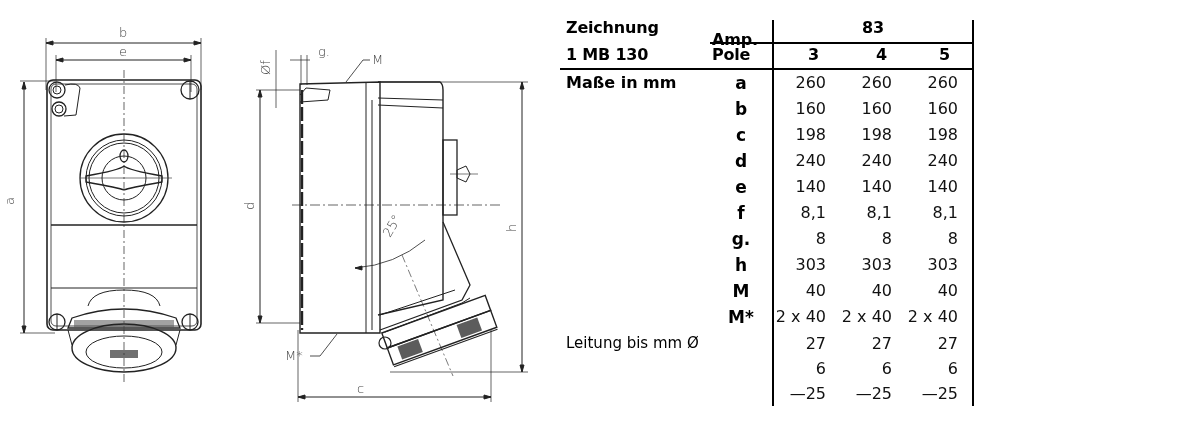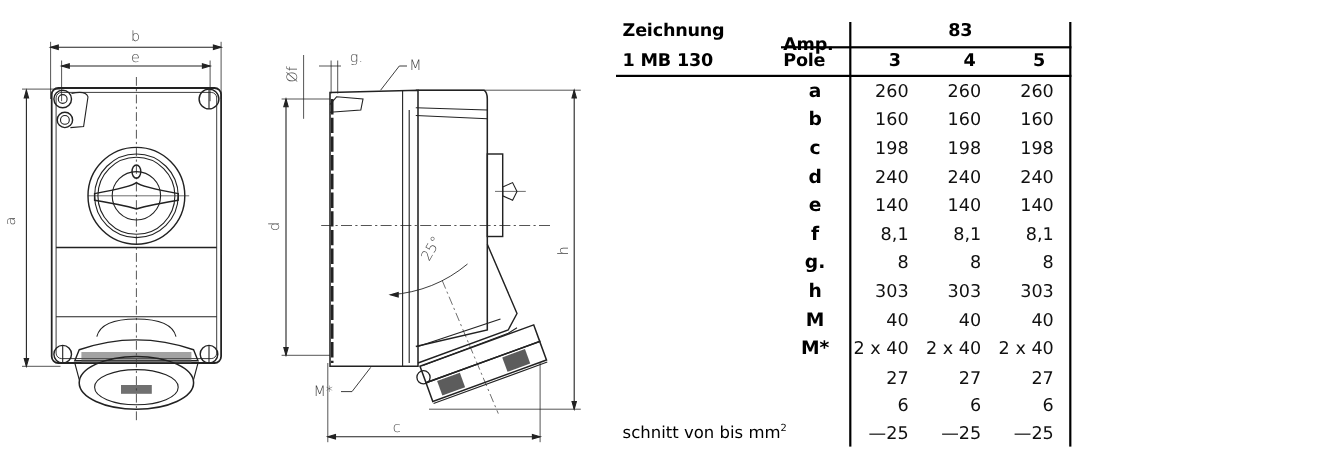--- a/index.html
+++ b/index.html
@@ -170,20 +170,21 @@
   <div class="hdr" style="left:0; top:4px;">Zeichnung</div>
   <div class="hdr" style="left:146px; top:16px;">Amp.</div>
   <div class="hdr" style="left:296px; top:4px;">83</div>
 
   <div class="hdr" style="left:0; top:31px;">1 MB 130</div>
   <div class="hdr" style="left:146px; top:31px;">Pole</div>
   <div class="hdr" style="left:242px; top:31px;">3</div>
   <div class="hdr" style="left:310px; top:31px;">4</div>
   <div class="hdr" style="left:373px; top:31px;">5</div>
 
+  <div class="lbl" style="left:0; top:59px;">Maße in mm</div>
 
   <div class="row" style="top:59px;">
     <div class="sym" style="left:162px;">a</div>
     <div class="val" style="left:208px;">260</div>
     <div class="val" style="left:274px;">260</div>
     <div class="val" style="left:340px;">260</div>
   </div>
   <div class="row" style="top:85px;">
     <div class="sym" style="left:162px;">b</div>
     <div class="val" style="left:208px;">160</div>
@@ -233,30 +234,28 @@
     <div class="val" style="left:340px;">40</div>
   </div>
   <div class="row" style="top:293px;">
     <div class="sym" style="left:162px;">M*</div>
     <div class="val" style="left:200px; width:60px;">2 x 40</div>
     <div class="val" style="left:266px; width:60px;">2 x 40</div>
     <div class="val" style="left:332px; width:60px;">2 x 40</div>
   </div>
 
   <div class="row" style="top:320px;">
+    <div class="lbl" style="left:0; font-weight:normal; font-size:15px;">Leitung bis mm Ø</div>
     <div class="val" style="left:208px;">27</div>
     <div class="val" style="left:274px;">27</div>
     <div class="val" style="left:340px;">27</div>
   </div>
   <div class="row" style="top:345px;">
     <div class="val" style="left:208px;">6</div>
     <div class="val" style="left:274px;">6</div>
     <div class="val" style="left:340px;">6</div>
   </div>
   <div class="row" style="top:370px;">
-    <div class="lbl" style="left:0; font-weight:normal; font-size:15px;">
-      <span>schnitt von bis mm</span><span class="sup">2</span>
-    </div>
     <div class="val" style="left:200px; width:60px;">—25</div>
     <div class="val" style="left:266px; width:60px;">—25</div>
     <div class="val" style="left:332px; width:60px;">—25</div>
   </div>
 </div>
 
 </body></html>

